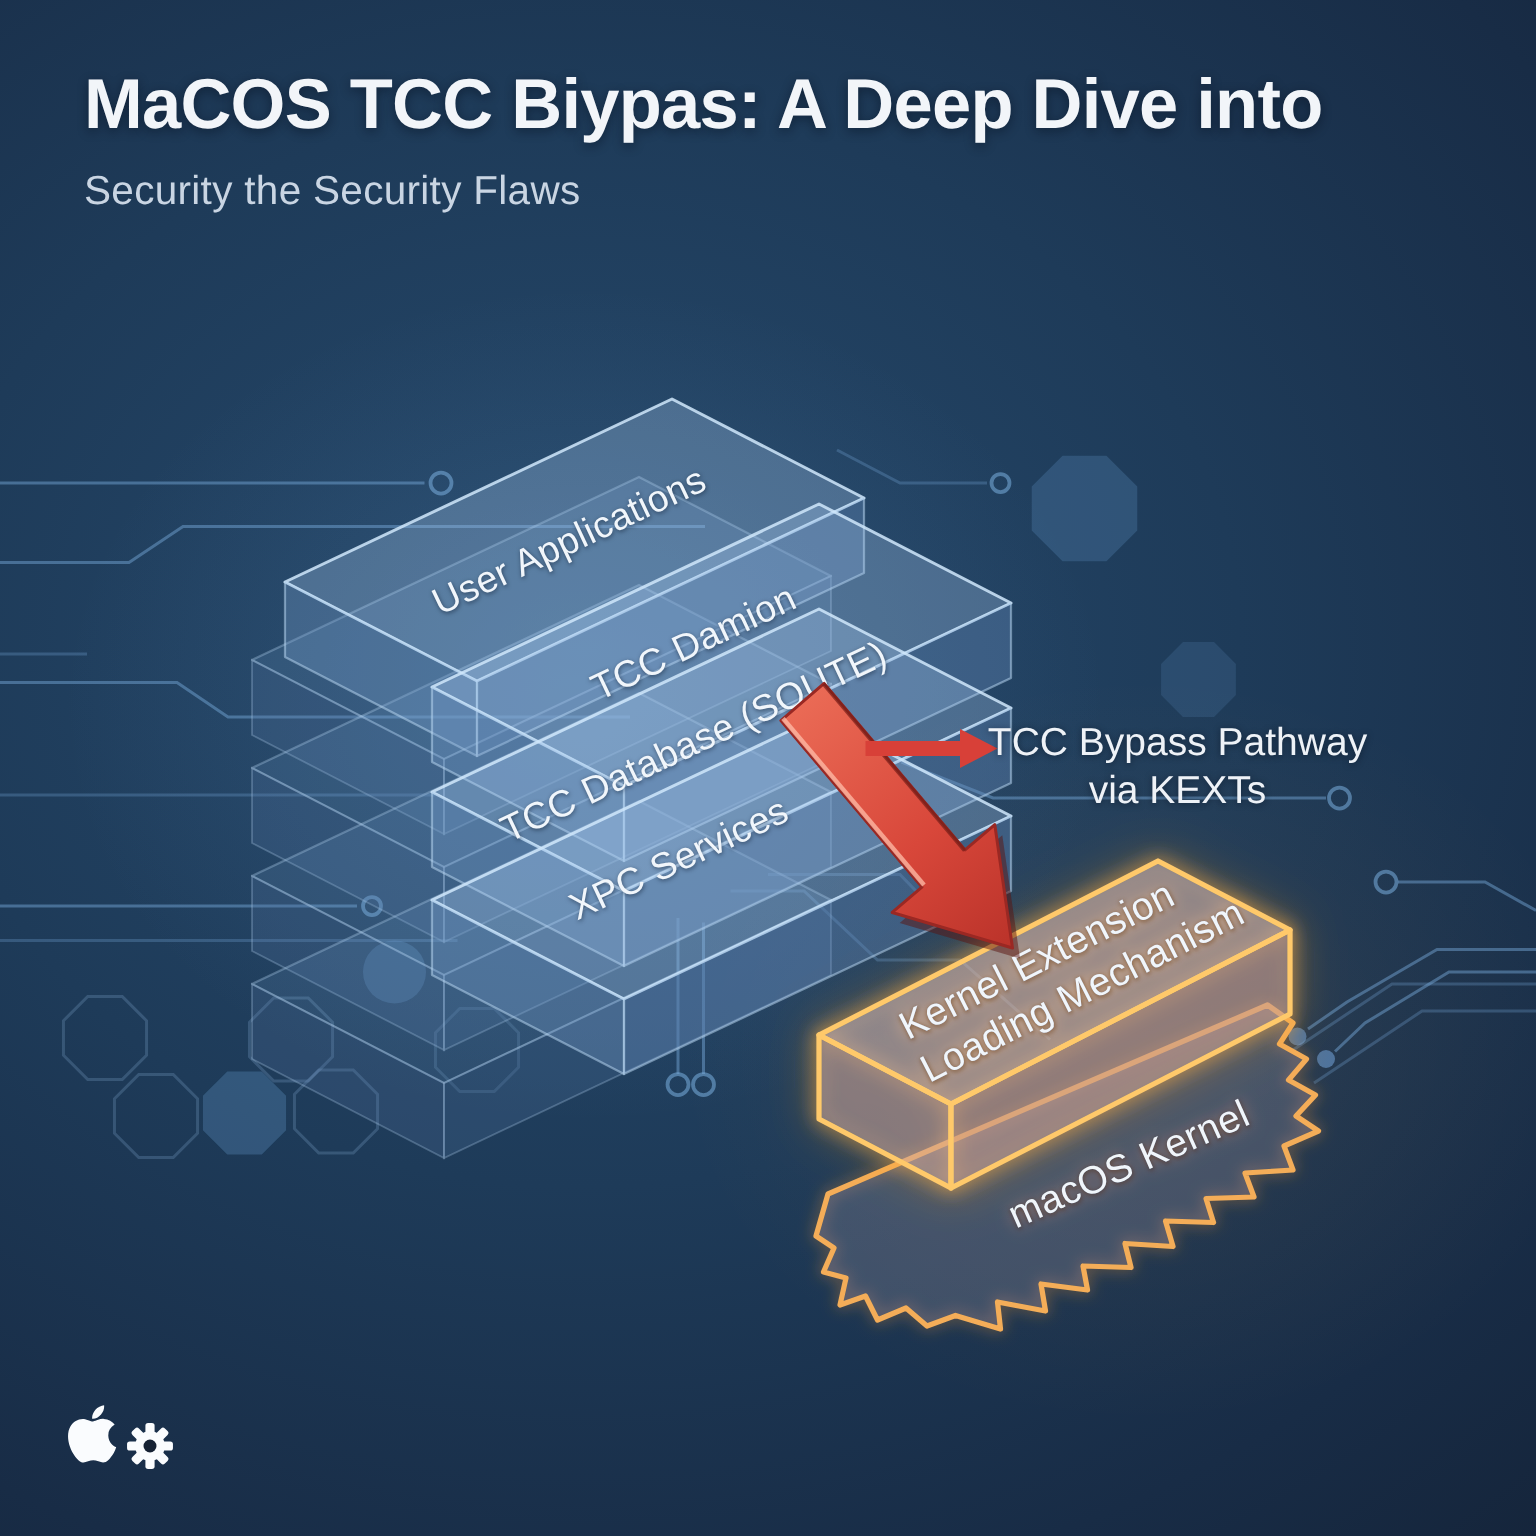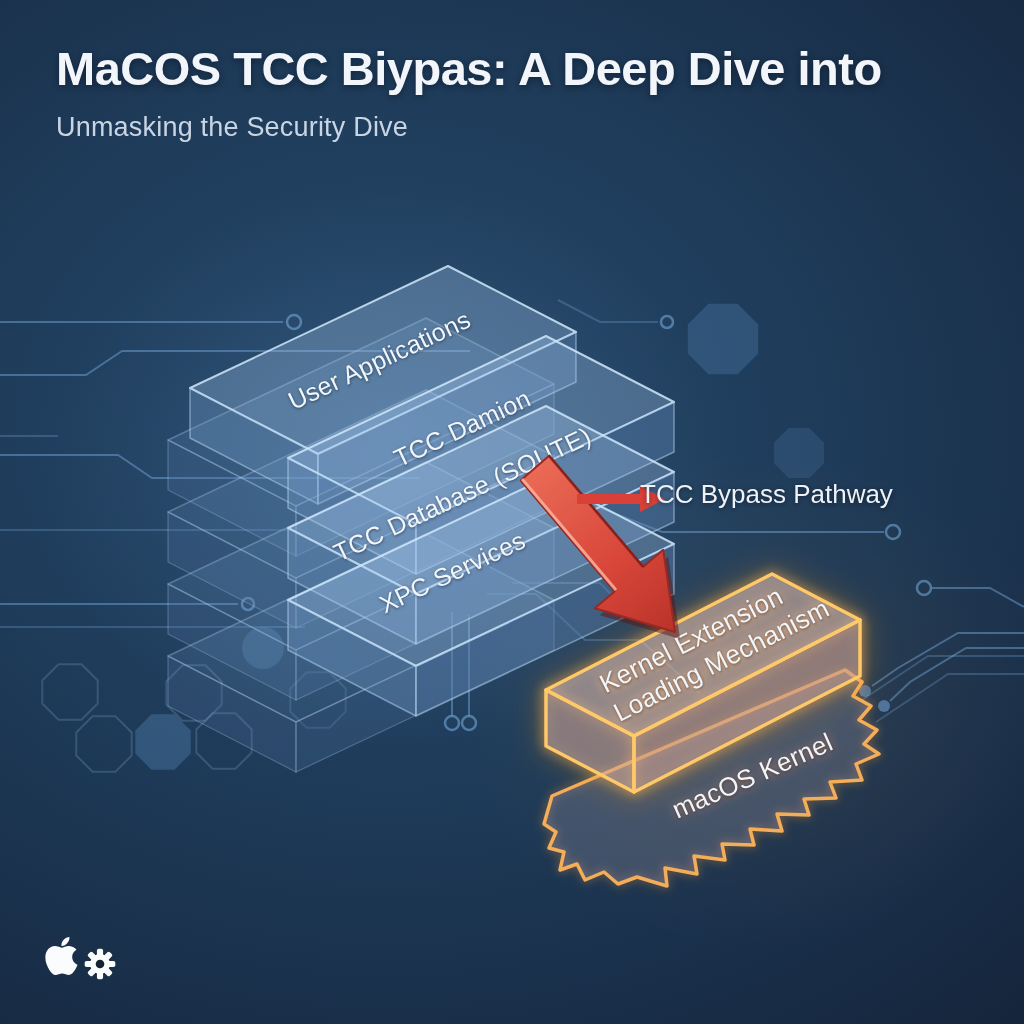--- a/index.html
+++ b/index.html
@@ -7,21 +7,21 @@
     position:relative;width:1024px;height:1024px;overflow:hidden;
     background:radial-gradient(1150px 950px at 38% 42%, #264a6d 0%, #1e3b59 38%, #182c46 68%, #121e30 100%);
     font-family:"Liberation Sans",sans-serif;
   }
   .abs{position:absolute;}
   svg.diagram{position:absolute;inset:0;z-index:1;}
   .hdr{left:56px;top:40px;z-index:3;}
   .title-line{font-size:47px;line-height:58px;font-weight:700;color:#f2f5f9;letter-spacing:-0.5px;
     white-space:nowrap;text-shadow:0 2px 7px rgba(5,12,24,.45);text-align:center;}
   .subtitle{margin-top:14px;font-size:27px;font-weight:400;color:#c9d5e3;letter-spacing:.2px;}
-  .pathway{left:640px;top:478px;width:290px;z-index:3;text-align:left;color:#eef2f7;
+  .pathway{left:640px;top:478px;width:290px;z-index:3;text-align:center;color:#eef2f7;
     font-size:26px;line-height:32px;text-shadow:0 1px 4px rgba(5,12,24,.5);}
   .brand{left:40px;top:932px;z-index:3;display:flex;align-items:flex-start;gap:2px;}
   
   .slab .sl-top{fill:rgba(168,202,238,.30);stroke:rgba(208,232,252,.85);stroke-width:2;stroke-linejoin:round;}
   .slab .sl-l{fill:rgba(118,156,200,.34);stroke:rgba(190,220,245,.5);stroke-width:1.5;stroke-linejoin:round;}
   .slab .sl-r{fill:rgba(100,138,184,.38);stroke:rgba(190,220,245,.5);stroke-width:1.5;stroke-linejoin:round;}
   .slab-bg .sl-top{fill:rgba(120,160,205,.16);stroke:rgba(175,205,235,.35);stroke-width:1.5;stroke-linejoin:round;}
   .slab-bg .sl-l{fill:rgba(90,125,170,.22);stroke:rgba(175,205,235,.3);stroke-width:1.2;}
   .slab-bg .sl-r{fill:rgba(80,115,160,.25);stroke:rgba(175,205,235,.3);stroke-width:1.2;}
   .lbl{fill:#f1f6fb;font-family:"Liberation Sans",sans-serif;font-size:25px;letter-spacing:.3px;
@@ -188,25 +188,26 @@
       <polygon points="549.4,455.6 643.4,566.6 663.2,549.8 675,632 594.8,608.3 614.6,591.4 520.6,480.4" fill="url(#arrG)" stroke="#9a2823" stroke-width="2" stroke-linejoin="round"></polygon>
       <line x1="522" y1="479" x2="616" y2="590" stroke="rgba(255,190,170,0.75)" stroke-width="3"></line>
       <line x1="549" y1="456" x2="643" y2="567" stroke="rgba(120,30,24,0.7)" stroke-width="2.5"></line>
     </g>
 
     <polygon points="577,494 640,494 640,486 665,499 640,512 640,504 577,504" fill="#d84038"></polygon>
   </svg>
 
   <div class="abs hdr">
     <div class="title-line">MaCOS TCC Biypas: A Deep Dive into</div>
-    <div class="subtitle">Unmasking the Security Dive</div>
+    <div class="subtitle">Security the Security Flaws</div>
   </div>
 
   <div class="abs pathway">
     <div>TCC Bypass Pathway</div>
+    <div>via KEXTs</div>
   </div>
 
   <div class="abs brand">
     <svg width="40" height="46" viewBox="0 0 170 190">
       <g fill="#fafcfe" transform="translate(6,14)">
         <path d="M150.37 130.25c-2.45 5.66-5.35 10.87-8.71 15.66-4.58 6.53-8.33 11.05-11.22 13.56-4.48 4.12-9.28 6.23-14.42 6.35-3.69 0-8.14-1.05-13.32-3.18-5.2-2.12-9.97-3.17-14.34-3.17-4.58 0-9.49 1.05-14.75 3.17-5.26 2.13-9.5 3.24-12.74 3.35-4.93 0.21-9.84-1.96-14.75-6.52-3.13-2.73-7.05-7.41-11.73-14.04-5.03-7.08-9.17-15.29-12.41-24.65-3.47-10.11-5.21-19.9-5.21-29.38 0-10.86 2.35-20.22 7.04-28.07 3.69-6.3 8.61-11.28 14.76-14.93s12.79-5.51 19.95-5.63c3.91 0 9.05 1.21 15.43 3.59 6.36 2.39 10.45 3.6 12.24 3.6 1.34 0 5.88-1.42 13.57-4.24 7.28-2.62 13.42-3.7 18.45-3.28 13.63 1.1 23.87 6.47 30.68 16.15-12.19 7.39-18.22 17.73-18.1 31 0.11 10.34 3.86 18.94 11.23 25.77 3.34 3.17 7.07 5.62 11.22 7.36-0.9 2.61-1.85 5.11-2.86 7.51zM119.11 7.24c0 8.1-2.96 15.67-8.86 22.67-7.12 8.32-15.73 13.13-25.07 12.38-0.12-0.97-0.19-2-0.19-3.07 0-7.78 3.39-16.1 9.4-22.91 3-3.45 6.82-6.31 11.45-8.6 4.62-2.25 8.99-3.5 13.1-3.74 0.12 1.08 0.17 2.17 0.17 3.27z"></path>
       </g>
     </svg>
     <svg width="36" height="36" viewBox="-20 -20 40 40" style="margin-top:14px">
       <g fill="#fafcfe">

